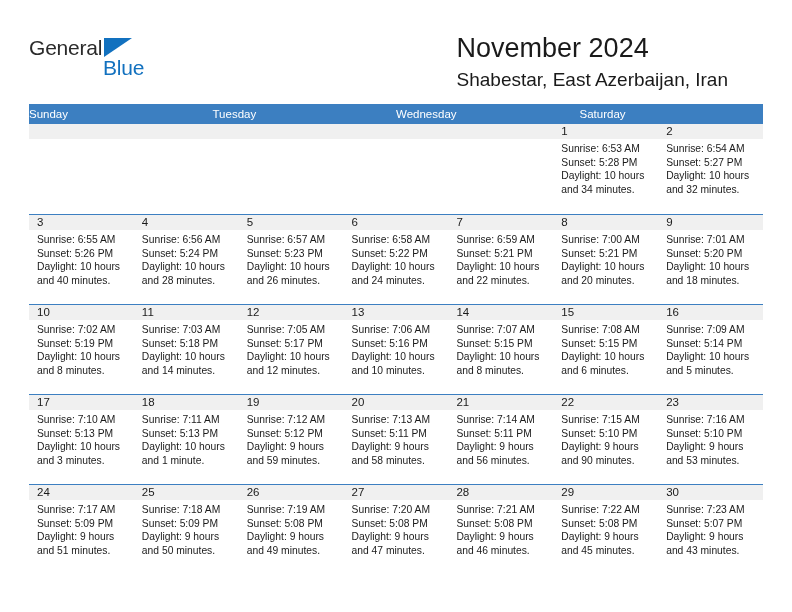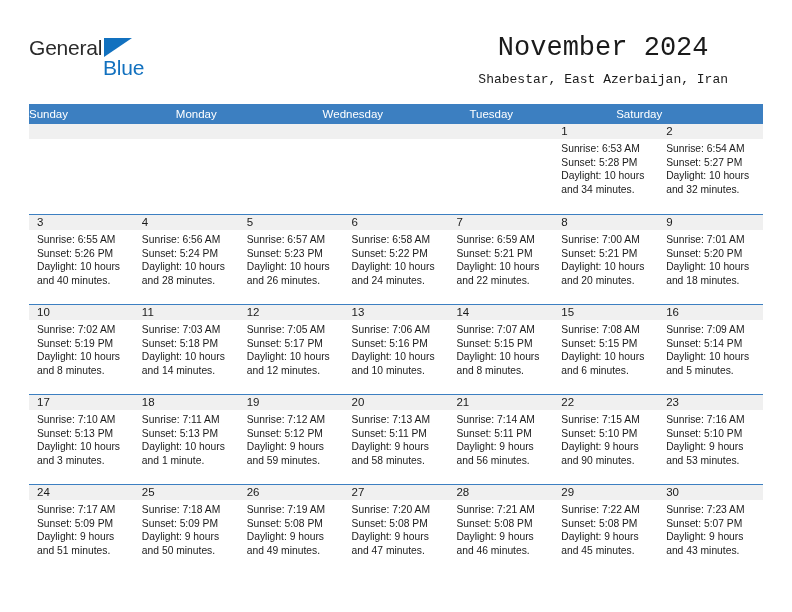--- a/index.html
+++ b/index.html
@@ -61,31 +61,30 @@
     width: 0;
     height: 0;
     border-left: 28px solid #1271bf;
     border-bottom: 19px solid transparent;
   }
 
   .title-block {
     position: absolute;
     right: 36px;
     top: 32px;
-    text-align: center;
-    font-family: Liberation Mono, monospace;
+    text-align: left;
   }
   .cal-title {
     font-size: 27px;
     color: #1a1a1a;
     line-height: 32px;
     white-space: nowrap;
   }
   .cal-subtitle {
-    font-size: 13px;
+    font-size: 19px;
     color: #1a1a1a;
     line-height: 20px;
     margin-top: 6px;
     white-space: nowrap;
   }
 
   
   .calendar {
     position: absolute;
     left: 29px;
@@ -159,23 +158,22 @@
     <div class="title-block">
       <div class="cal-title">November 2024</div>
       <div class="cal-subtitle">Shabestar, East Azerbaijan, Iran</div>
     </div>
 
   </div>
 
   <div class="calendar">
     <div class="dow-row" id="dow-row">
         <div class="dow">Sunday</div>
-        <div class="dow">Monday</div>
+        <div class="dow">Tuesday</div>
         <div class="dow">Wednesday</div>
-        <div class="dow">Tuesday</div>
         <div class="dow">Saturday</div>
       </div>
     <div id="weeks">
         <div class="week first">
           <div class="cell empty">
             <div class="cell-head"></div>
             <div class="cell-body"></div>
           </div>
           <div class="cell empty">
             <div class="cell-head"></div>

